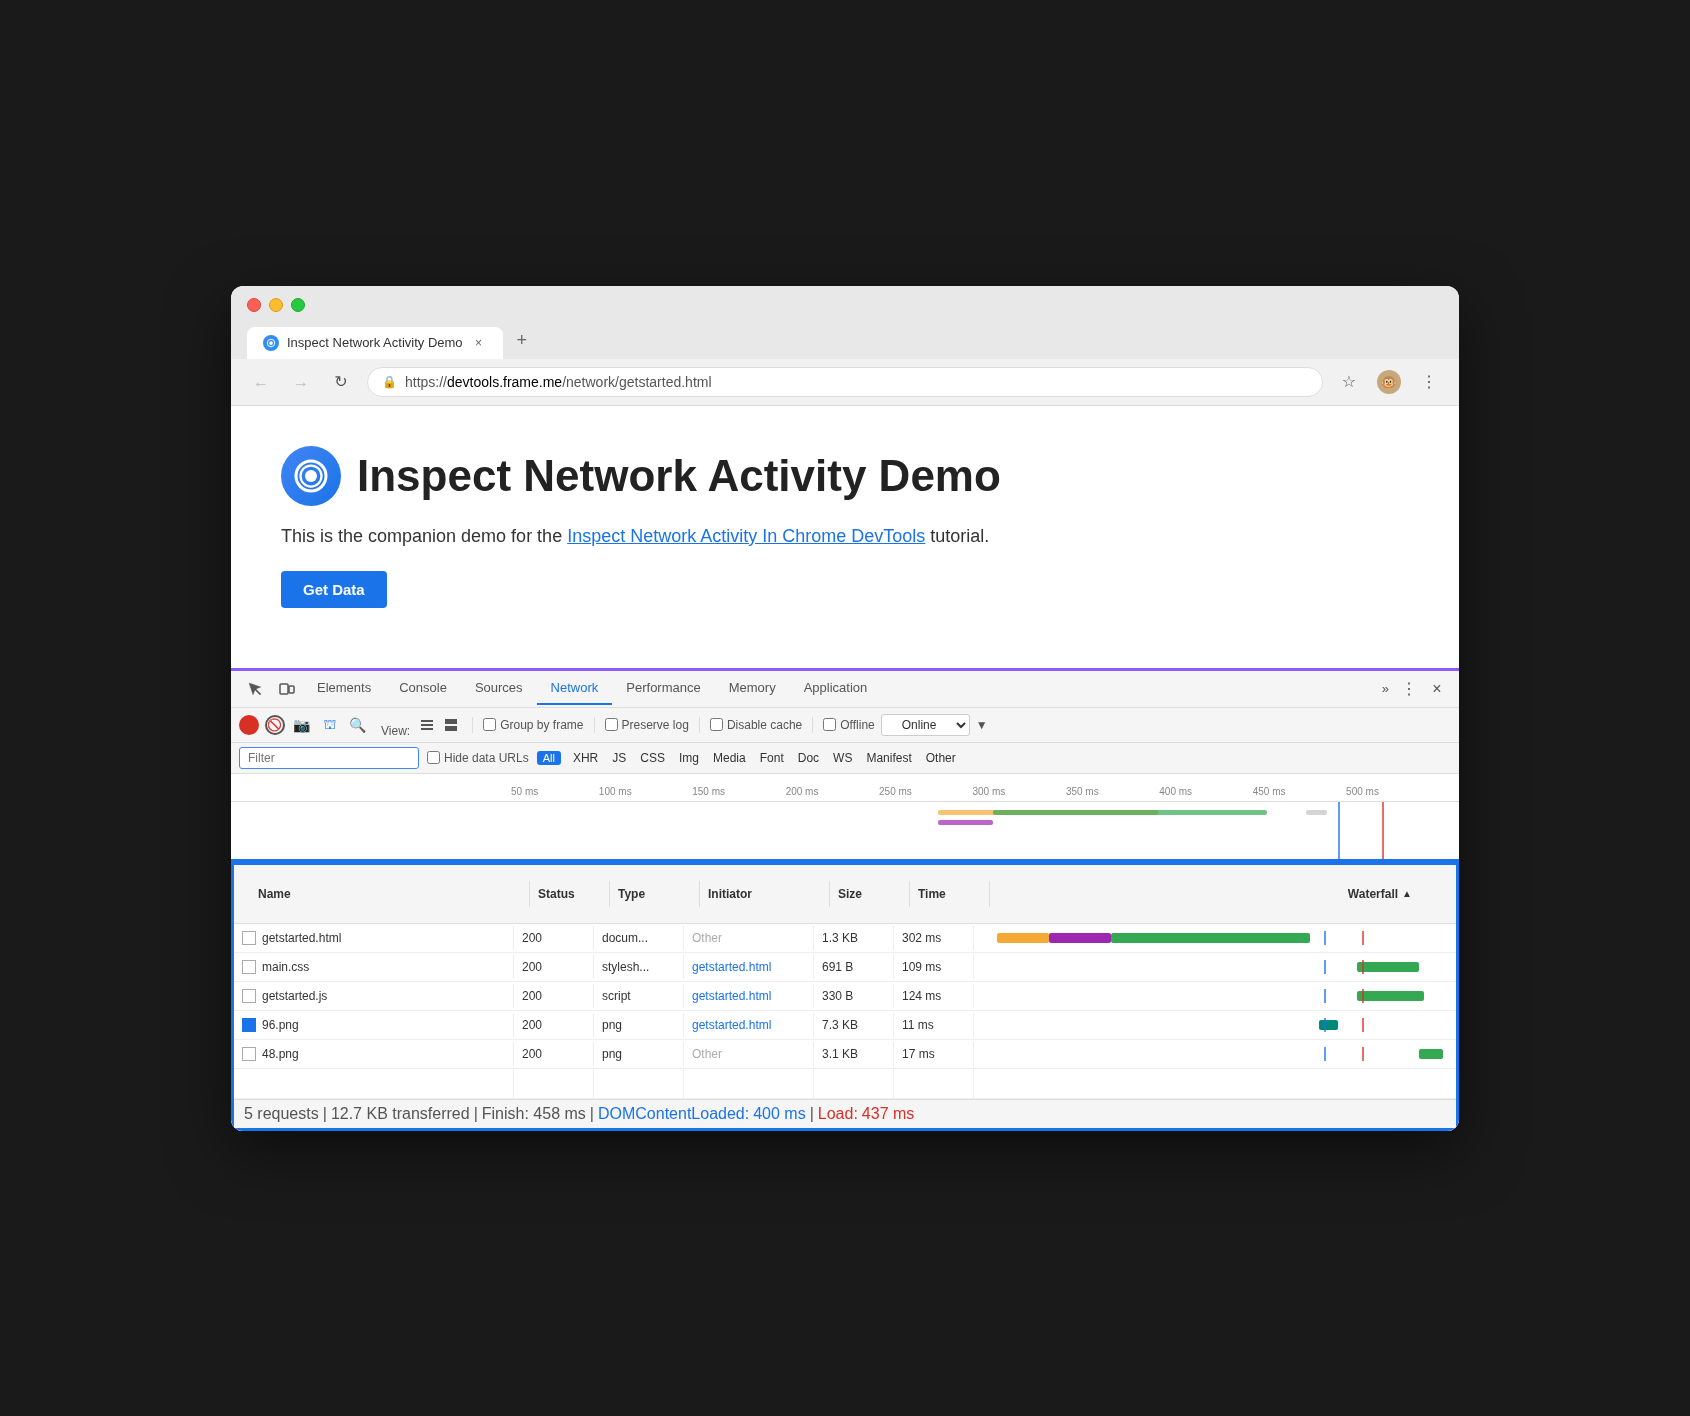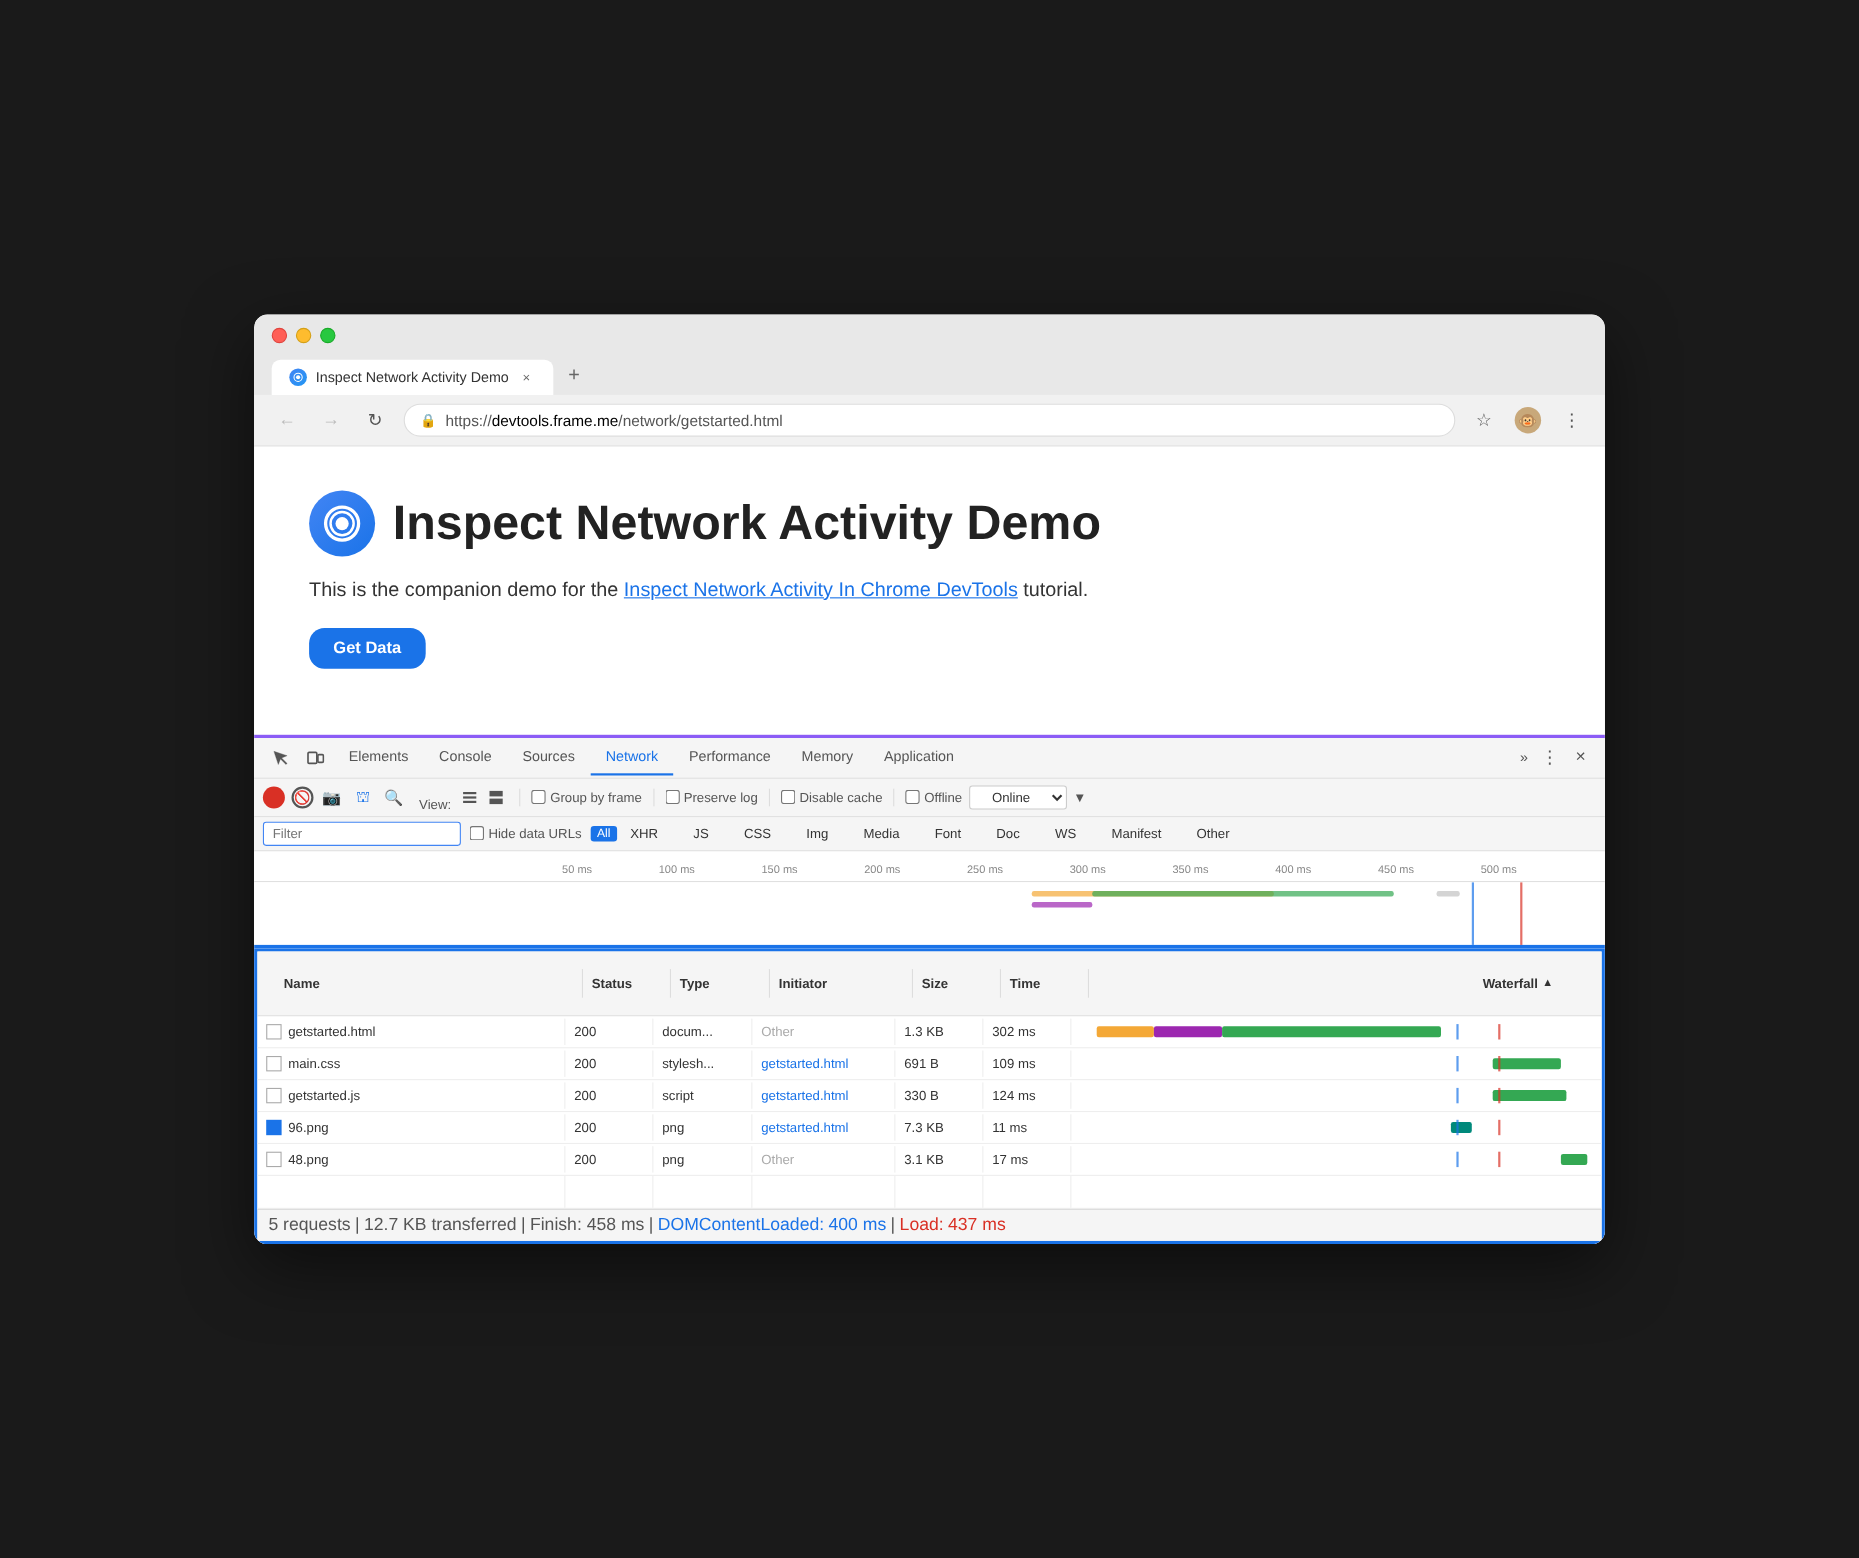--- a/index.html
+++ b/index.html
@@ -199,21 +199,21 @@
       color: #1a73e8;
       text-decoration: underline;
       font-weight: 500;
     }
 
     .get-data-btn {
       background: #1a73e8;
       color: white;
       border: none;
       padding: 10px 22px;
-      border-radius: 14px;
+      border-radius: 4px;
       font-size: 15px;
       font-weight: 600;
       cursor: pointer;
       margin-bottom: 30px;
     }
 
     
     .devtools-panel {
       background: #f5f5f5;
       border-top: 3px solid #8b5cf6;
@@ -379,21 +379,21 @@
       border-radius: 3px;
       padding: 3px 8px;
       font-size: 12px;
       width: 180px;
       outline: none;
     }
 
     .filter-types {
       display: flex;
       align-items: center;
-      gap: 24px;
+      gap: 6px;
       font-size: 12px;
       color: #555;
     }
 
     .filter-type-badge {
       background: #1a73e8;
       color: white;
       border-radius: 3px;
       padding: 1px 6px;
       font-size: 11px;

